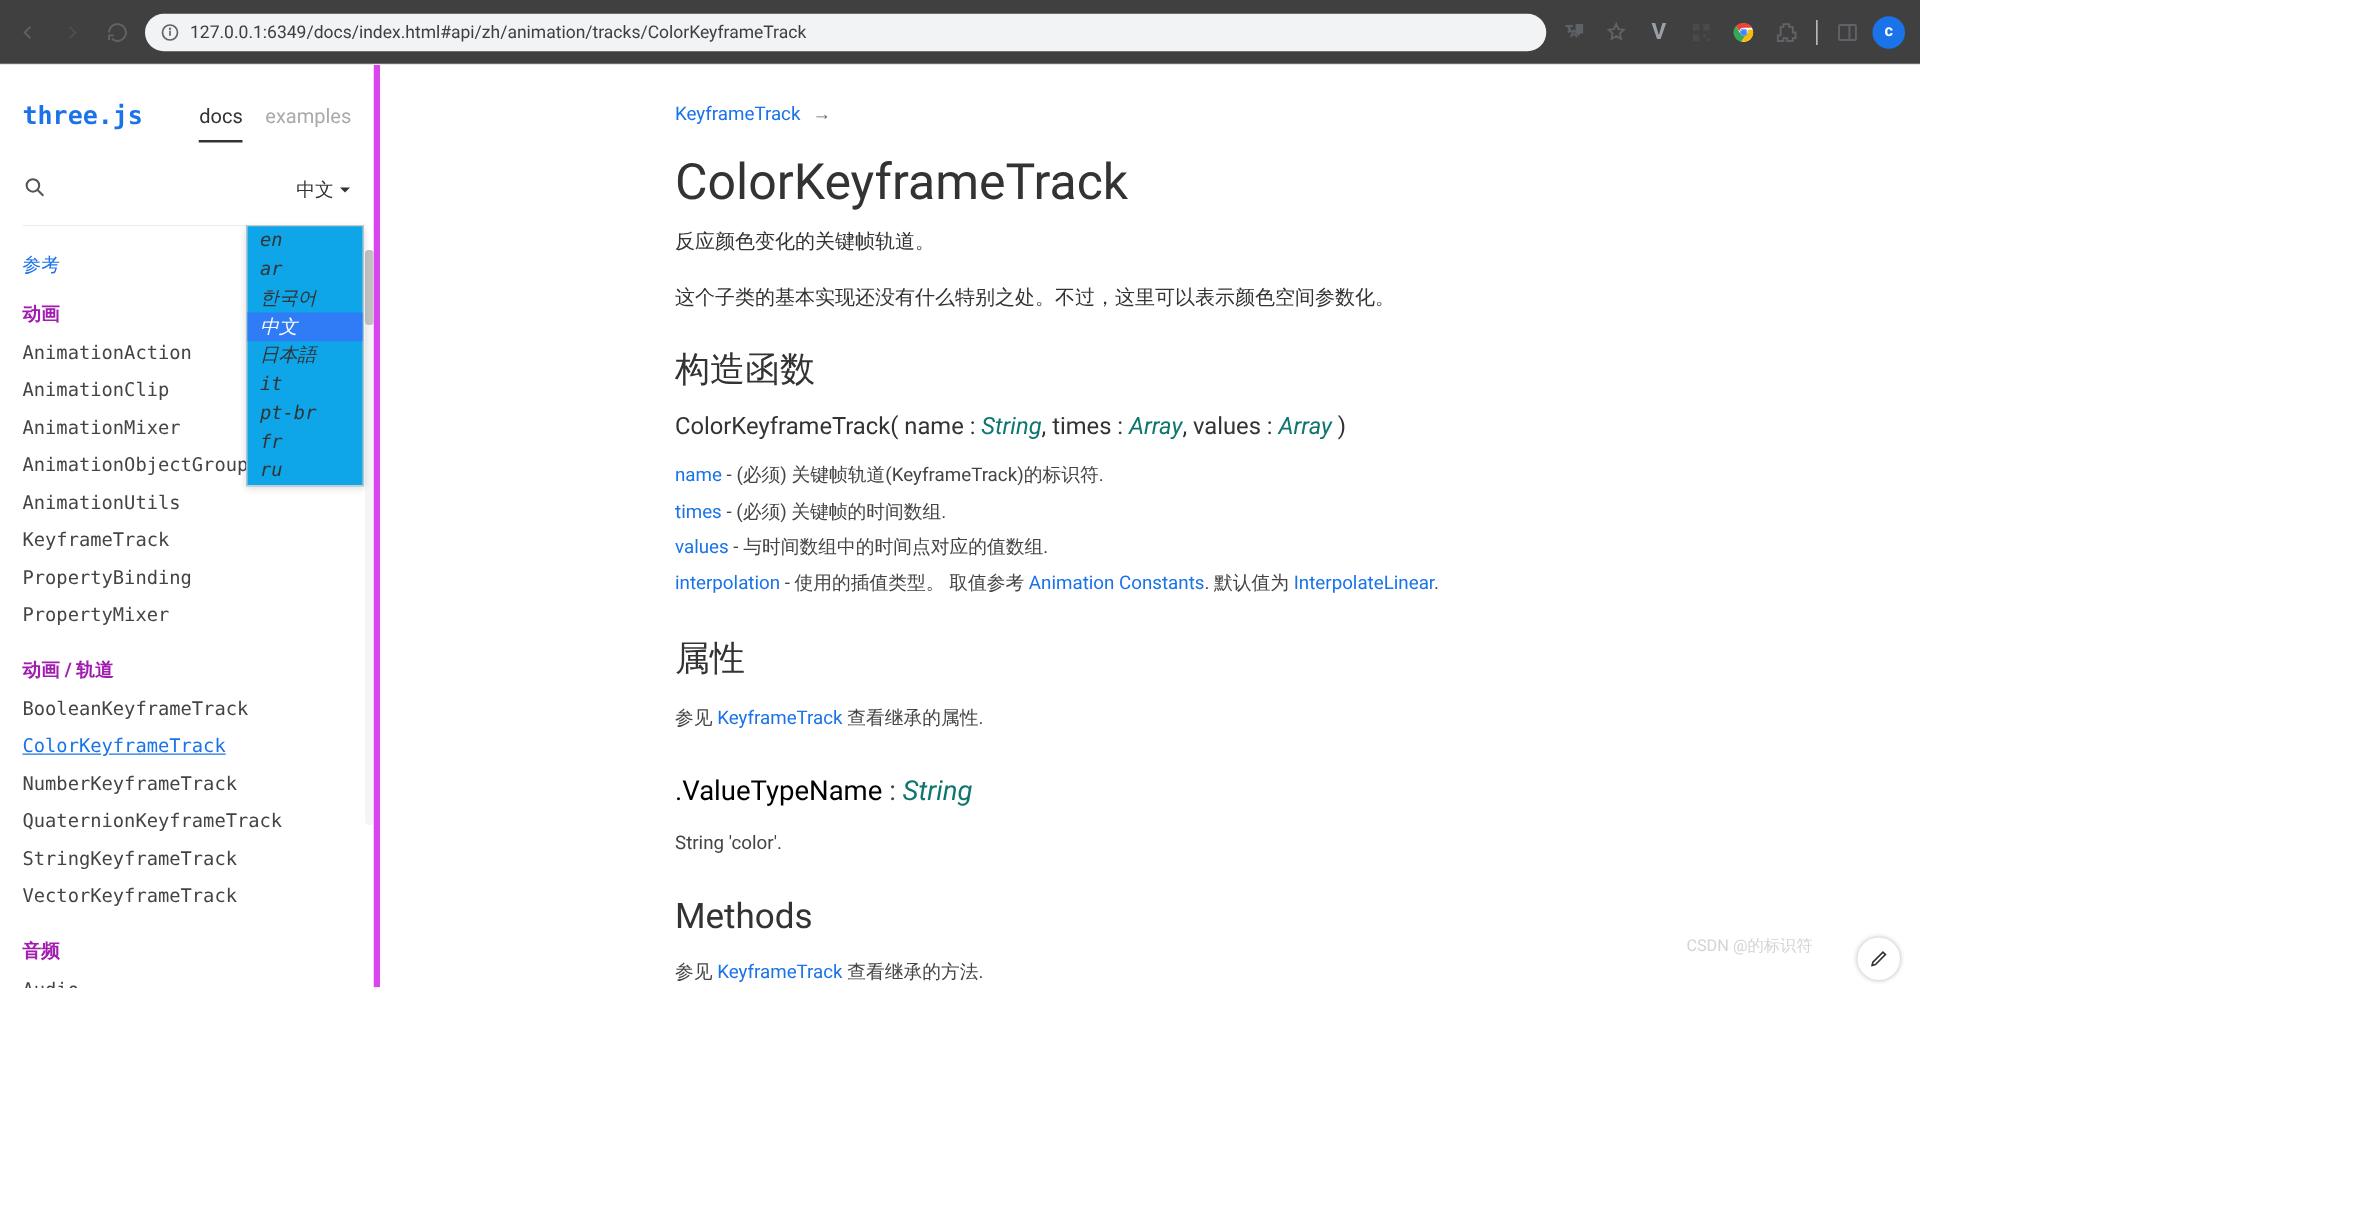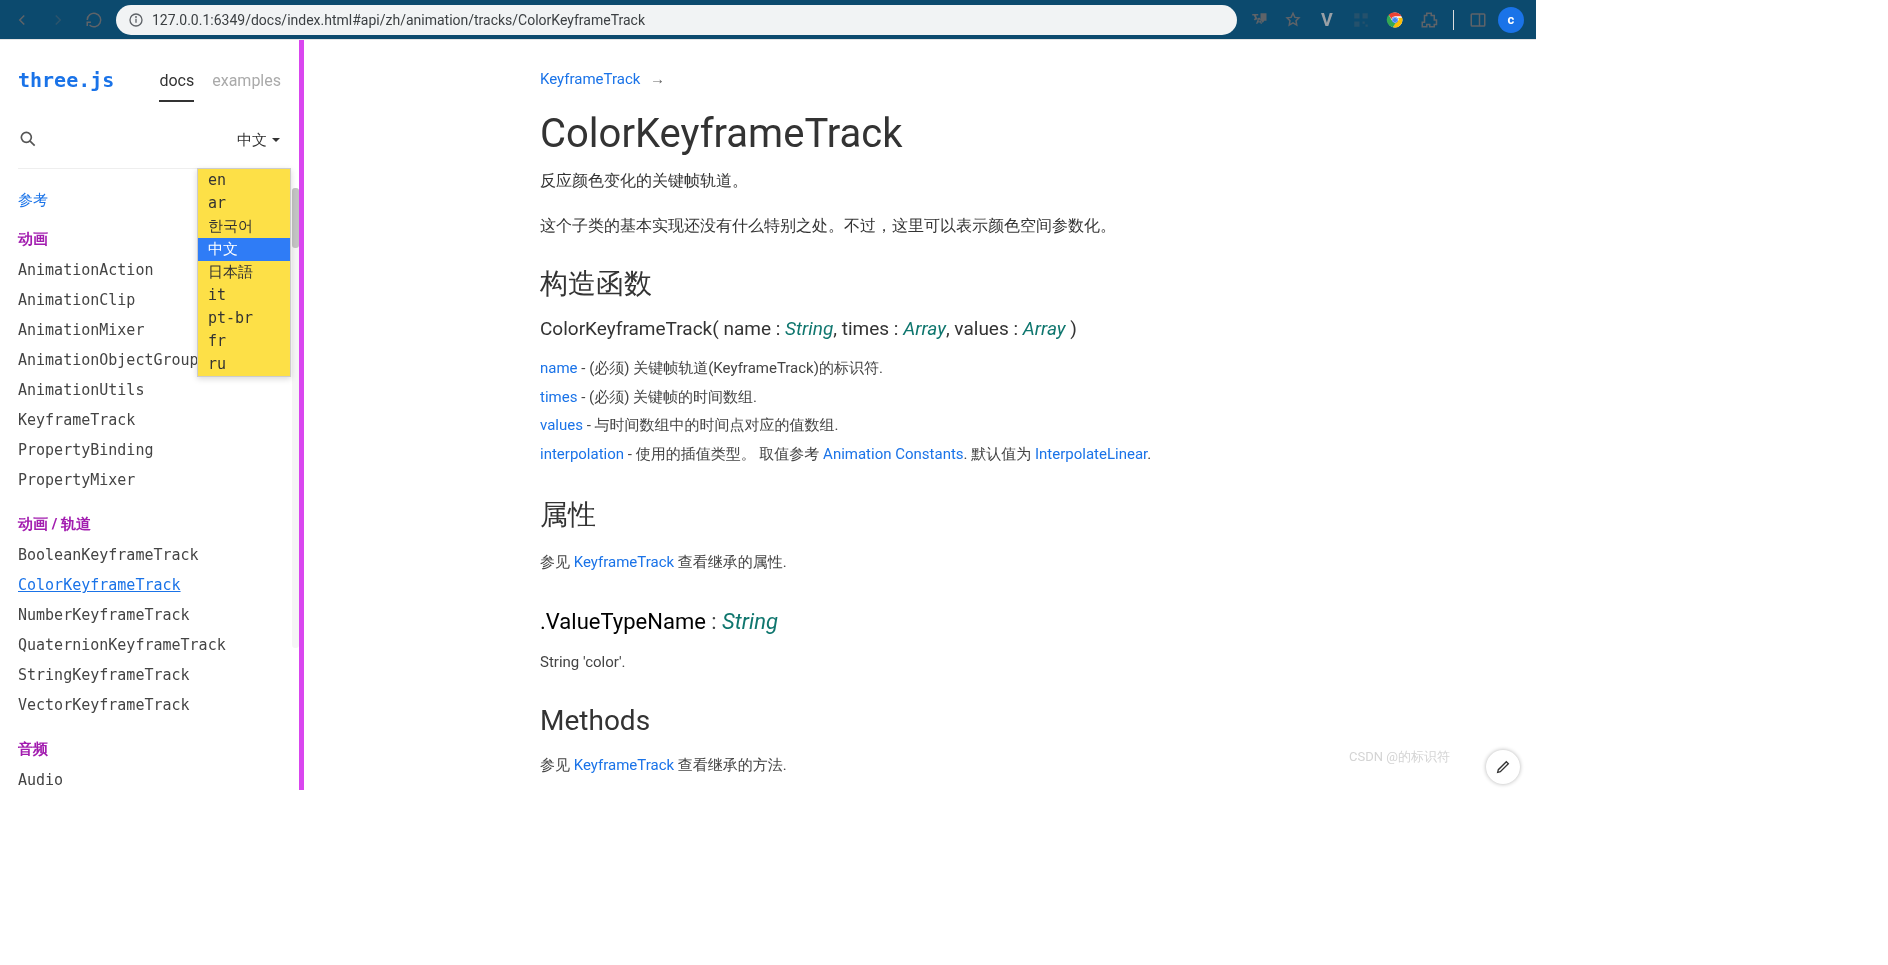--- a/index.html
+++ b/index.html
@@ -1,19 +1,19 @@
 <!DOCTYPE html>
 <html><head>
 <meta charset="utf-8">
 <style>
 * { margin: 0; padding: 0; box-sizing: border-box; }
 html, body { height: 100%; font-family: -apple-system, BlinkMacSystemFont, "Segoe UI", Roboto, Arial, sans-serif; font-size: 14px; color: #444; }
 .window { width: 1536px; height: 790px; display:flex; flex-direction:column; position:relative; overflow:hidden; background:#fff;}
 
-.browser-bar { height: 40px; display:flex; align-items:center; padding: 0 8px; gap:8px; border-bottom:1px solid #e5e5e5; background:#0c4a6e;}
+.browser-bar { height: 52px; display:flex; align-items:center; padding: 0 8px; gap:8px; border-bottom:1px solid #e5e5e5; background:#404040;}
 .bb-icon { width:28px; height:28px; display:flex; align-items:center; justify-content:center; border-radius:50%; color:#5f6368;}
 .bb-icon svg{width:18px;height:18px;}
 .bb-forward{opacity:.4;}
 .addr { flex:1; height:30px; border:none; background:#f1f3f4; border-radius:15px; display:flex; align-items:center; padding:0 12px; gap:8px; color:#202124;}
 .addr .url { font-size:14px; color:#3c4043; }
 .bb-right{display:flex;align-items:center;gap:6px;padding-right:4px;}
 .bb-right .bb-icon{color:#5f6368;}
 .bb-divider{width:1px;height:20px;background:#ddd;margin:0 4px;}
 .avatar{width:26px;height:26px;border-radius:50%;background:#1a73e8;color:#fff;display:flex;align-items:center;justify-content:center;font-size:13px;font-weight:bold;}
 
@@ -29,21 +29,21 @@
 .search-icon{color:#555;}
 .lang-select{display:flex;align-items:center;gap:4px;color:#333;font-size:15px;cursor:pointer;}
 .lang-select svg{width:10px;height:10px;}
 .sb-hr{height:1px;background:#eee;margin:8px 18px 0;}
 .nav{flex:1;overflow-y:auto;padding:16px 0 8px;}
 .nav-section-title{color:#1a73e8;font-size:15px;padding:0 18px;margin-bottom:10px;margin-top:6px;font-weight:400;}
 .nav-group-title{color:#a21caf;font-size:15px;padding:0 18px;margin:20px 0 6px;font-weight:bold;}
 .nav-item{padding:3px 18px;font-family:"Consolas",monospace;font-size:15px;color:#444;cursor:pointer;line-height:1.6;}
 .nav-item.selected{color:#1a73e8;text-decoration:underline;}
 
-.lang-dropdown{position:absolute;top:128px;right:8px;width:94px;background:#fde047;border:1px solid #ccc;box-shadow:0 2px 6px rgba(0,0,0,.15);z-index:10;}
+.lang-dropdown{position:absolute;top:128px;right:8px;width:94px;background:#0ea5e9;border:1px solid #ccc;box-shadow:0 2px 6px rgba(0,0,0,.15);z-index:10;font-style:italic;}
 .lang-dropdown div{padding:1px 10px;font-family:"Consolas",monospace;font-size:15px;color:#333;cursor:pointer;line-height:1.4;}
 .lang-dropdown div.highlighted{background:#2f7cf6;color:#fff;}
 
 .content{flex:1;overflow-y:auto;padding:30px 56px 40px 236px;position:relative;}
 .crumb{color:#1a73e8;font-size:15px;}
 .crumb .arrow{color:#666;margin-left:6px;}
 h1{font-size:40px;font-weight:400;color:#333;margin:22px 0 14px;}
 .lead{font-size:16px;color:#333;margin-bottom:24px;}
 .para{font-size:16px;color:#333;margin-bottom:28px;}
 h2{font-size:28px;font-weight:400;color:#333;margin:28px 0 14px;}

